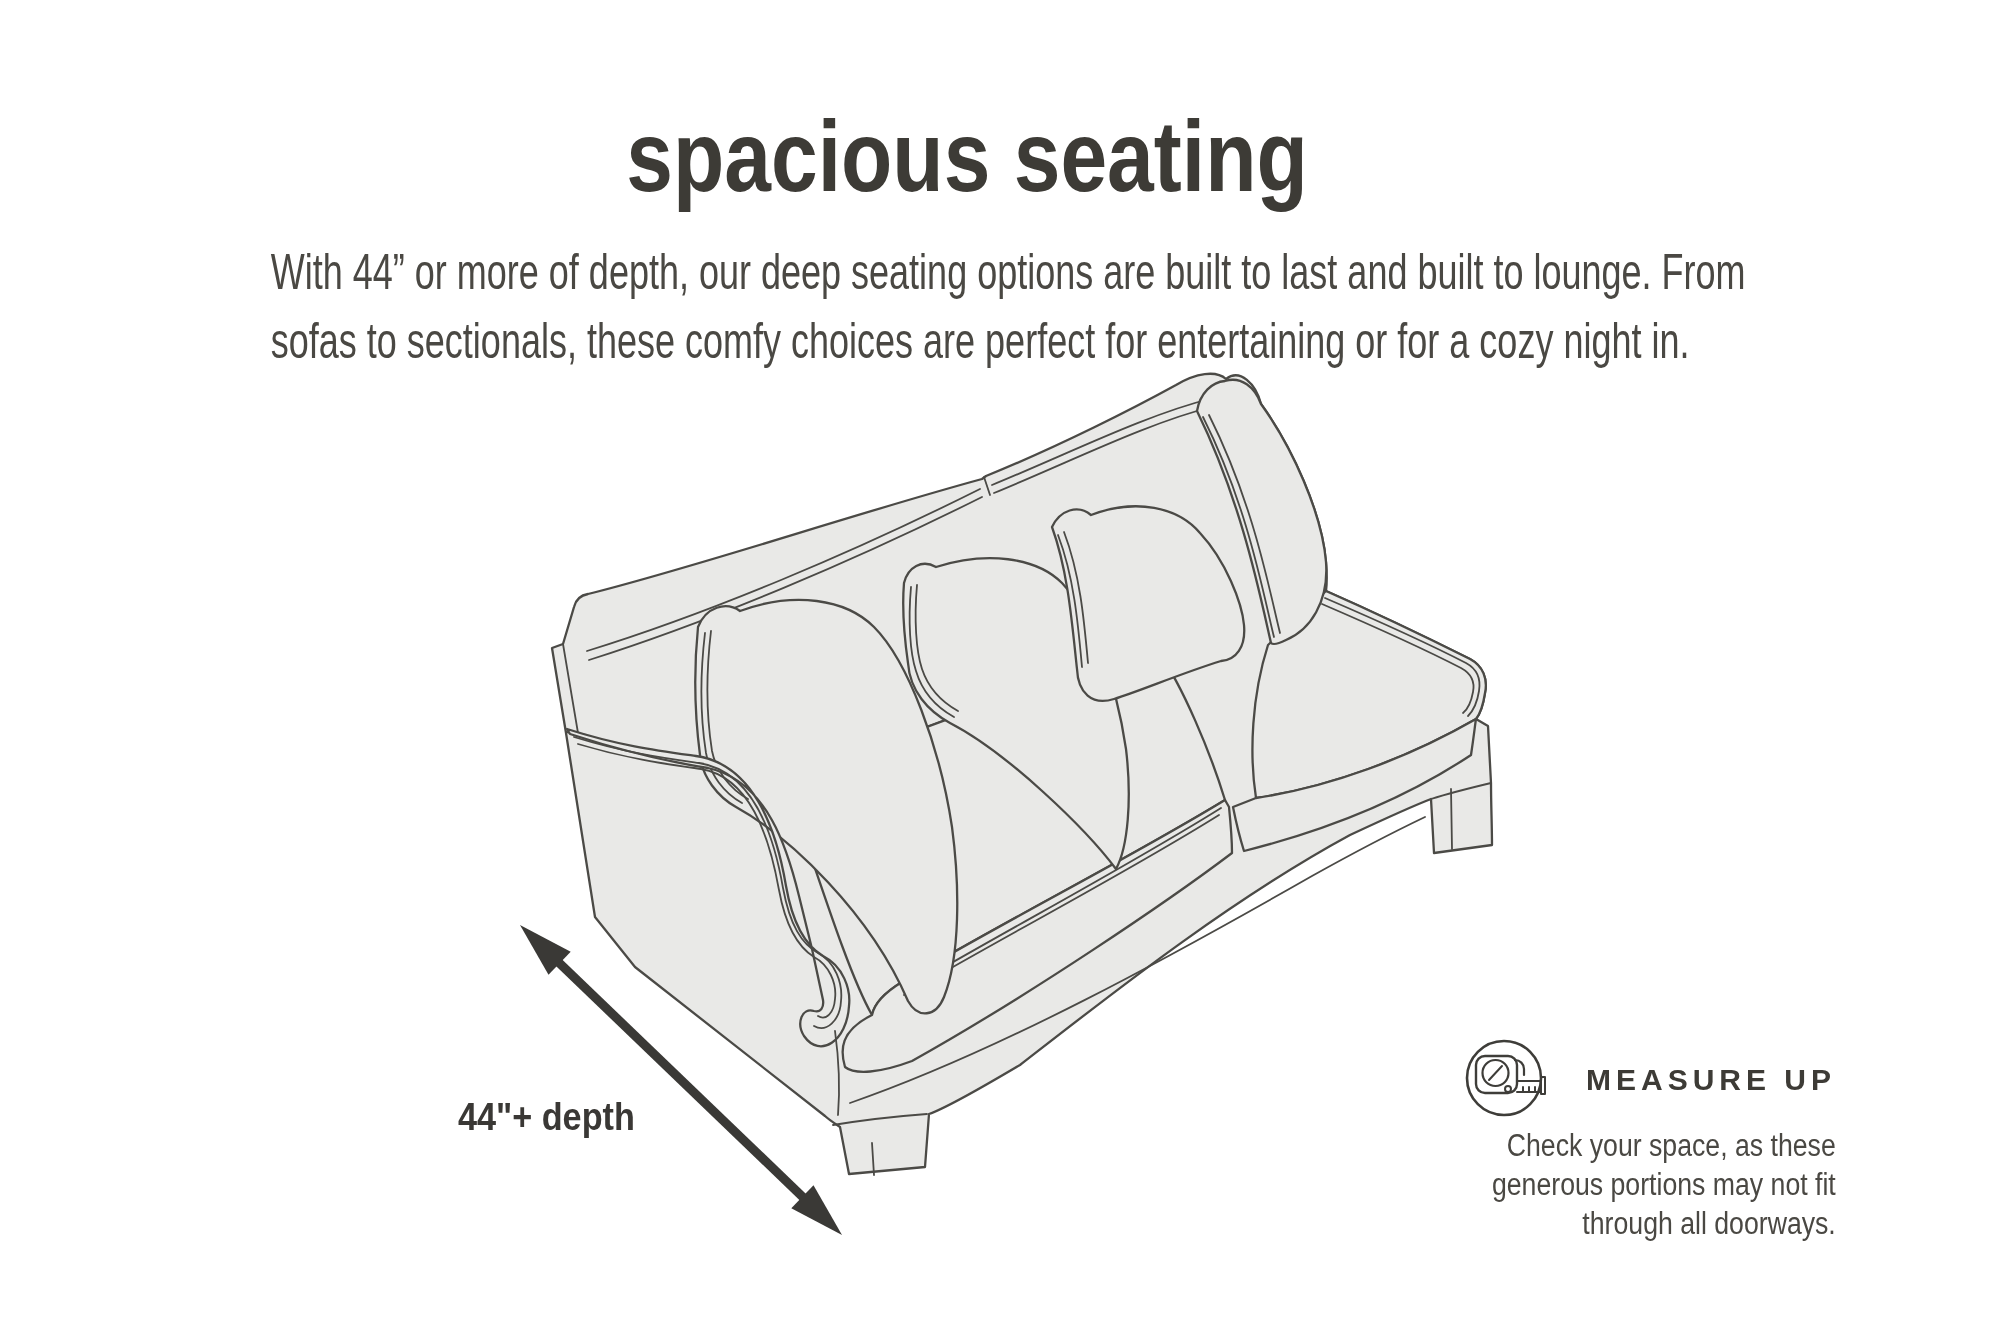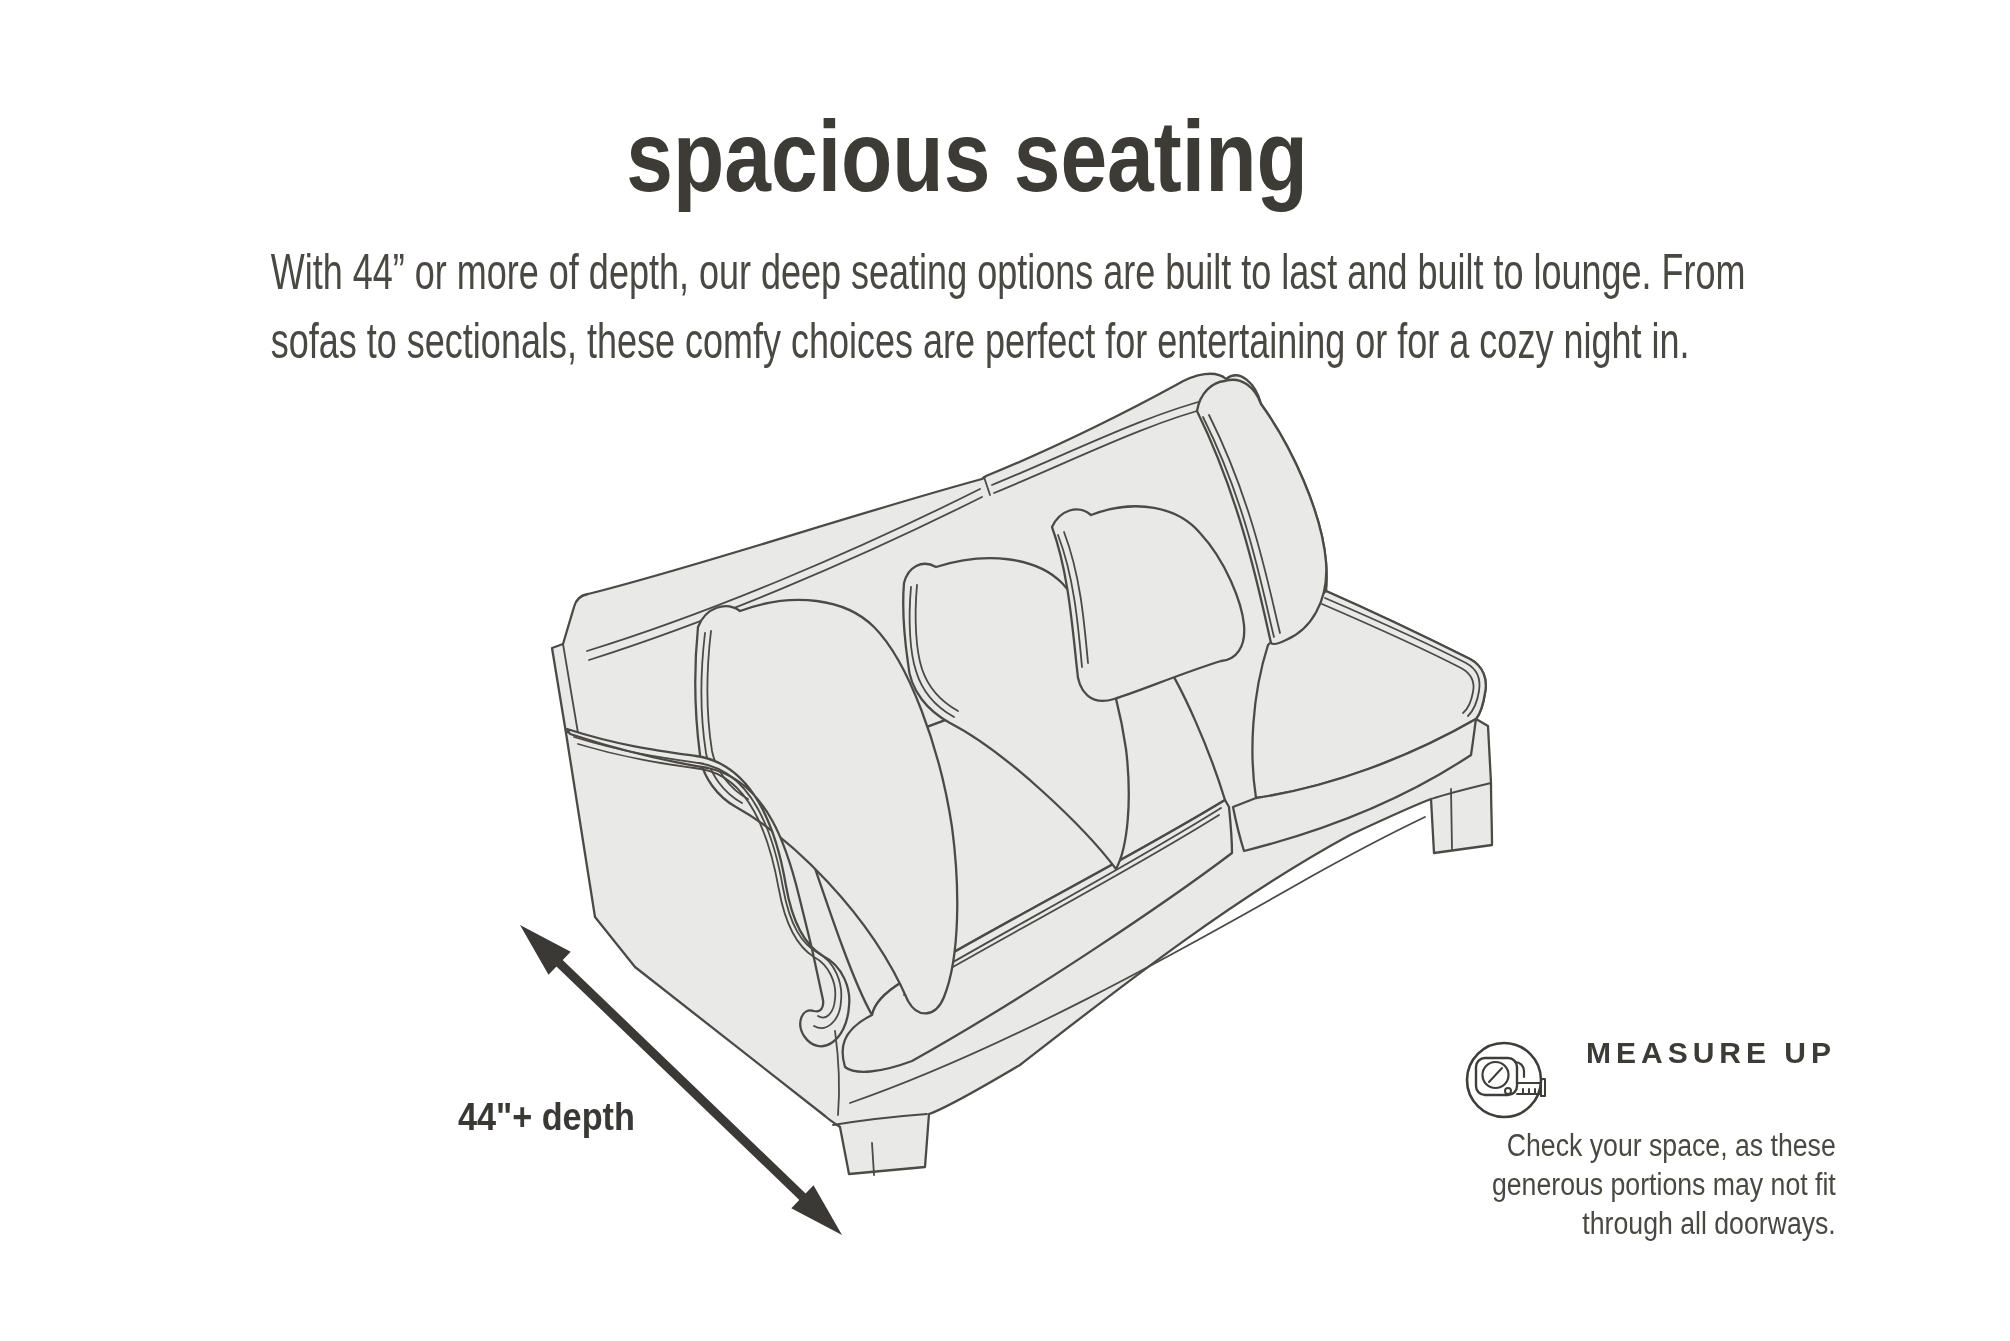--- a/index.html
+++ b/index.html
@@ -21,21 +21,21 @@
     font-size:50px;color:var(--body);line-height:69px;
     transform:scaleX(.72);transform-origin:center top;white-space:nowrap;
   }
   .sofa-wrap{position:absolute;left:530px;top:355px;width:1010px;height:970px}
   .arrow-wrap{position:absolute;left:500px;top:905px;width:360px;height:350px}
   .depth-label{
     position:absolute;left:458px;top:1096px;font-size:38px;font-weight:bold;
     color:#3a3835;transform:scaleX(.9);transform-origin:left top;white-space:nowrap;
   }
   .measure{position:absolute;right:98px;top:1036px;text-align:right}
-  .measure-head{position:relative;display:flex;justify-content:flex-end;gap:38px;height:88px}
+  .measure-head{position:relative;display:flex;align-items:center;justify-content:flex-end;gap:38px;height:88px}
   .measure-title{
     font-size:30px;font-weight:bold;letter-spacing:5px;color:var(--heading);white-space:nowrap;
   }
   .measure-note{
     margin-top:2px;font-size:31px;line-height:39px;color:var(--body);
     transform:scaleX(.86);transform-origin:right top;white-space:nowrap;
   }
   svg .ln{fill:none;stroke:var(--line);stroke-width:2.3;stroke-linecap:round;stroke-linejoin:round}
   svg .fl{fill:var(--fill);stroke:var(--line);stroke-width:2.3;stroke-linecap:round;stroke-linejoin:round}
   svg .thin{stroke-width:1.8}

